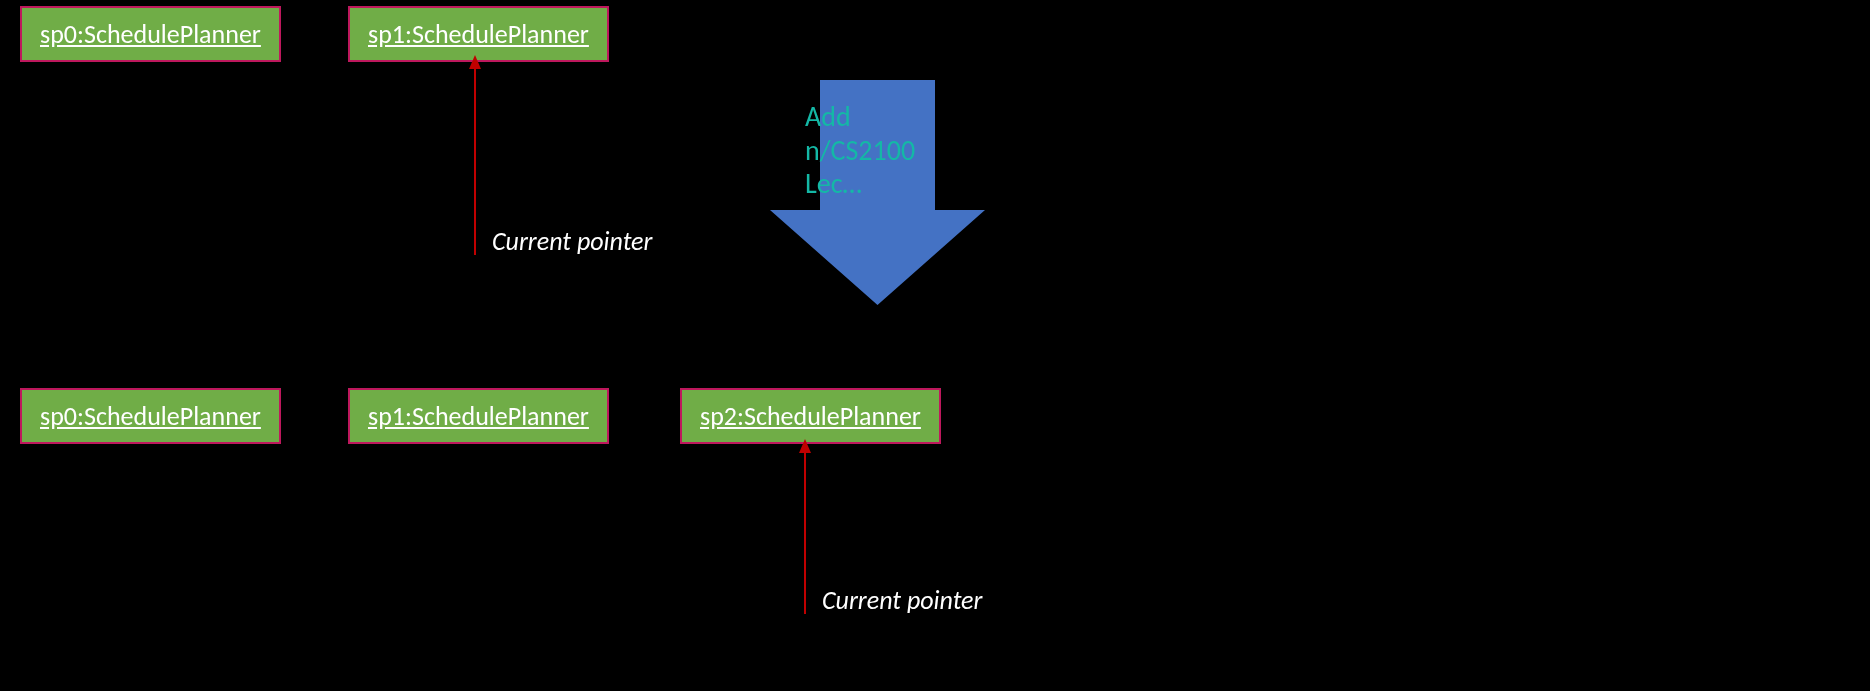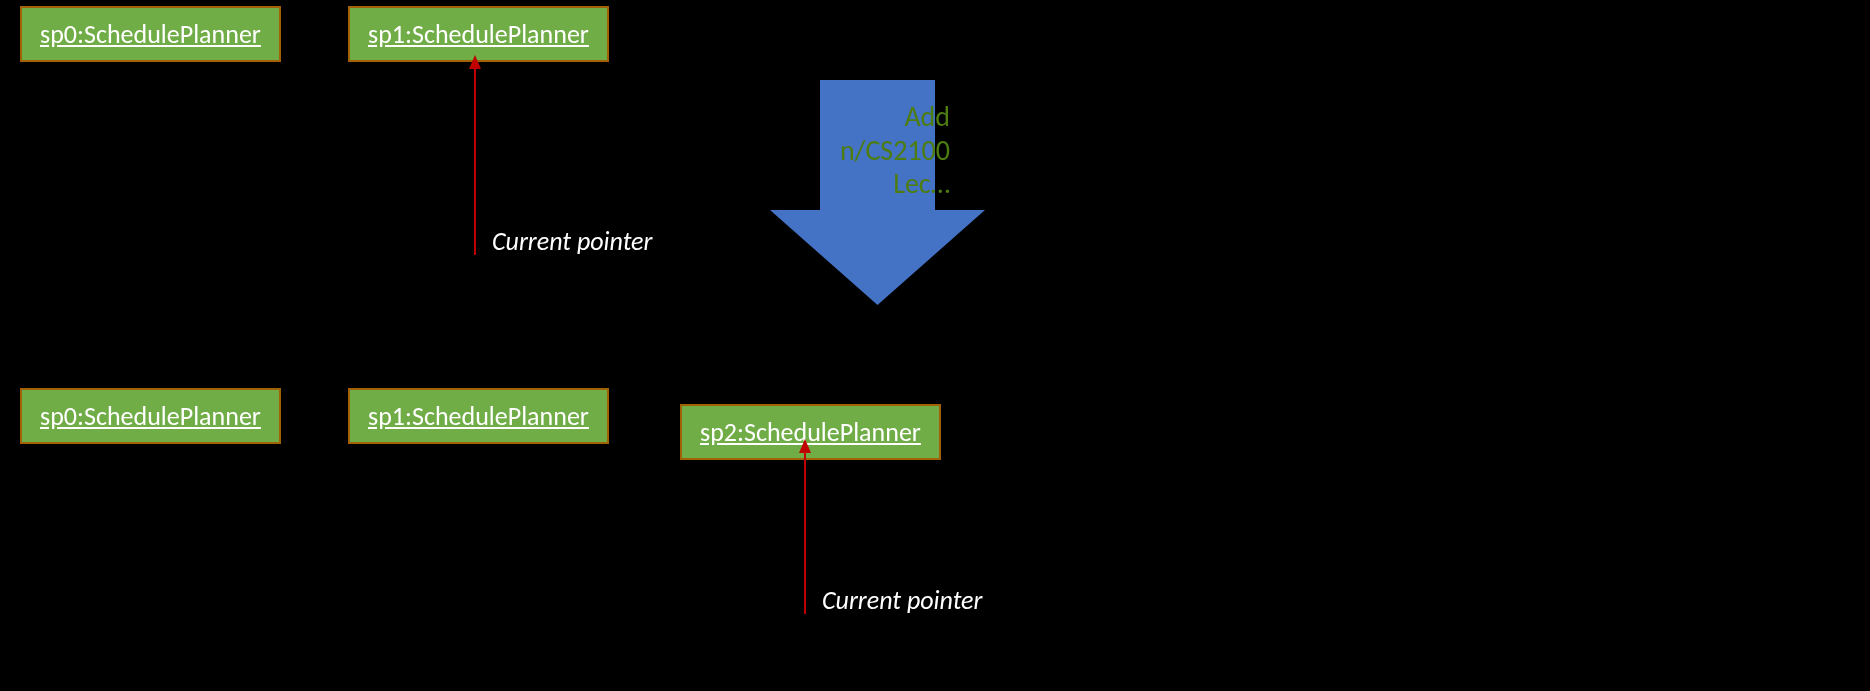--- a/index.html
+++ b/index.html
@@ -7,21 +7,21 @@
       width: 1870px;
       height: 691px;
       background: #000;
       position: relative;
       font-family: Calibri, Arial, sans-serif;
       overflow: hidden;
     }
     .uml-box {
       position: absolute;
       background: #70ad47;
-      border: 2px solid #a16207;
+      border: 2px solid #be185d;
       padding: 10px 18px;
       color: #fff;
       font-size: 26px;
       text-decoration: underline;
       white-space: nowrap;
     }
     .pointer-arrow {
       position: absolute;
     }
     .pointer-label {
@@ -29,23 +29,23 @@
       color: #fff;
       font-size: 26px;
       white-space: nowrap;
       font-style: italic;
     }
     .command-arrow {
       position: absolute;
     }
     .command-text {
       position: absolute;
-      color: #4d7c0f;
+      color: #14b8a6;
       font-size: 28px;
-      text-align: right;
+      text-align: left;
       line-height: 1.2;
       white-space: pre;
     }
   </style>
 </head>
 <body>
 
 <div class="uml-box" style="left:20px; top:6px;">sp0:SchedulePlanner</div>
 <div class="uml-box" style="left:348px; top:6px;">sp1:SchedulePlanner</div>
 
@@ -57,19 +57,19 @@
 
 <svg class="command-arrow" style="left:770px; top:80px; width:215px; height:225px;" viewBox="0 0 215 225">
   <path d="M 50 0 L 165 0 L 165 130 L 215 130 L 107.5 225 L 0 130 L 50 130 Z" fill="#4472c4"></path>
 </svg>
 <div class="command-text" style="left:805px; top:100px; width:145px;"><span>Add</span>
 <span>n/CS2100</span>
 <span>Lec…</span></div>
 
 <div class="uml-box" style="left:20px; top:388px;">sp0:SchedulePlanner</div>
 <div class="uml-box" style="left:348px; top:388px;">sp1:SchedulePlanner</div>
-<div class="uml-box" style="left:680px; top:388px;margin-top:16px;">sp2:SchedulePlanner</div>
+<div class="uml-box" style="left:680px; top:388px;">sp2:SchedulePlanner</div>
 
 <svg class="pointer-arrow" style="left:795px; top:439px; width:20px; height:175px;" viewBox="0 0 20 175">
   <line x1="10" y1="175" x2="10" y2="10" stroke="#c00000" stroke-width="2"></line>
   <polygon points="10,0 4,14 16,14" fill="#c00000"></polygon>
 </svg>
 <div class="pointer-label" style="left:822px; top:584px;">Current pointer</div>
 
 </body></html>

